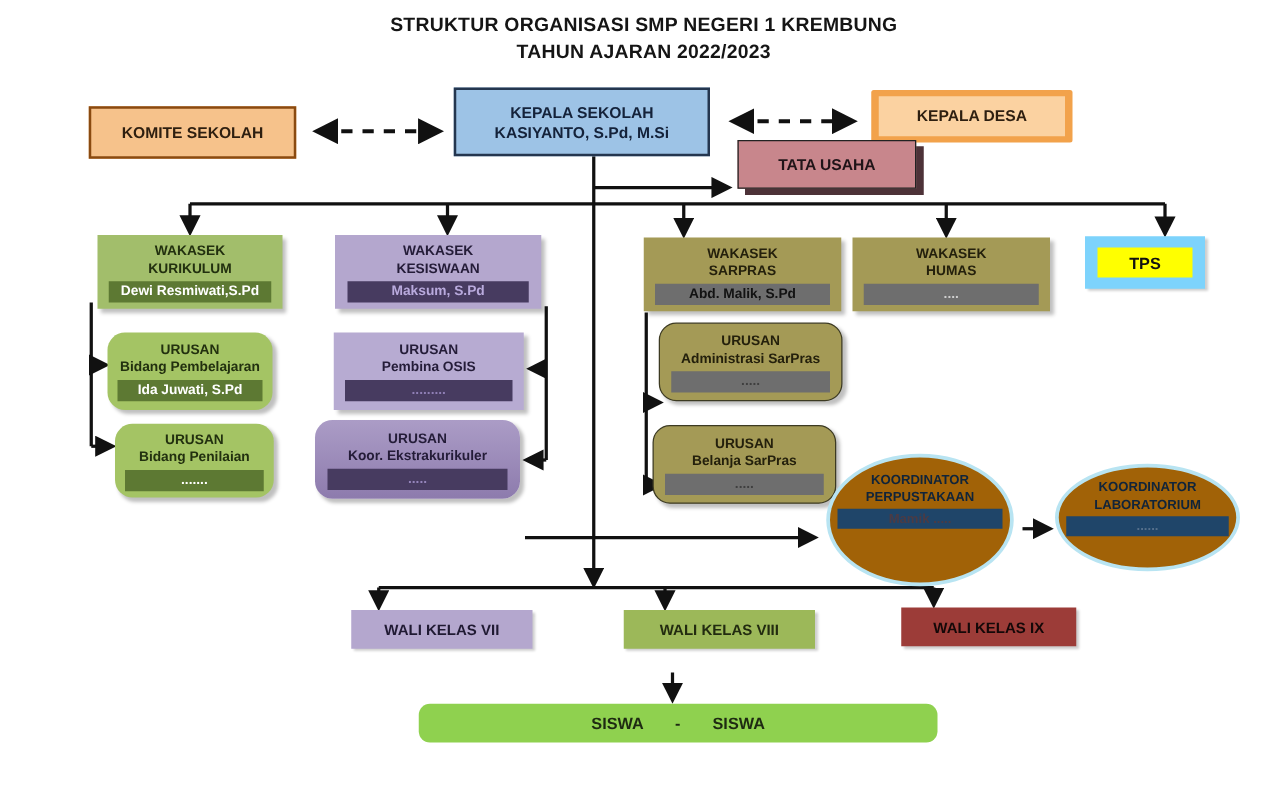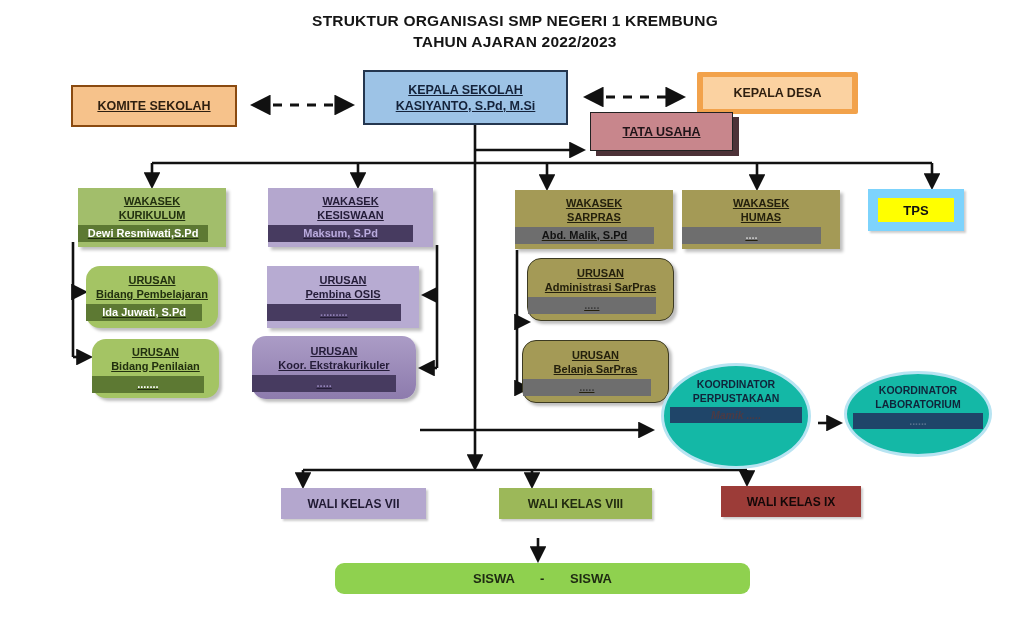--- a/index.html
+++ b/index.html
@@ -4,22 +4,22 @@
 <style>
   html,body{margin:0;padding:0;background:#fff;}
   #canvas{
     position:relative;width:1030px;height:644px;background:#ffffff;
     font-family:"Liberation Sans",sans-serif;overflow:hidden;
   }
   .layer{position:absolute;left:0;top:0;}
   .abs{position:absolute;box-sizing:border-box;}
   .title{width:1030px;text-align:center;top:10px;left:0;font-weight:bold;
     font-size:15.5px;color:#151515;line-height:21px;letter-spacing:.2px;}
-  .node{display:flex;flex-direction:column;justify-content:center;
-    text-align:center;font-weight:bold;color:#1c1c1c;text-decoration:underline;}
+  .node{display:flex;flex-direction:column;align-items:center;justify-content:center;
+    text-align:center;font-weight:bold;color:#1c1c1c;}
   .nl{font-size:11px;line-height:14px;}
   .nl-big{font-size:12.5px;line-height:16px;}
   .bar{width:88%;margin-top:3px;font-size:11px;line-height:17px;height:17px;
     font-weight:bold;text-align:center;overflow:hidden;}
   
   .komite{background:#F6C28B;border:2px solid #8a4a10;color:#2e1f10;}
   .kepsek{background:#9DC3E6;border:2px solid #24364f;color:#14223a;}
   .desa-outer{background:#F2A24B;border-radius:2px;padding:5px 6px;}
   .desa-inner{background:#FBD2A1;width:100%;height:100%;display:flex;align-items:center;
     justify-content:center;font-weight:bold;font-size:12.5px;color:#2e1f10;}
@@ -33,21 +33,21 @@
   .bar-gray{background:#6E6E6E;color:#121212;}
   .green2{background:#A4C464;border-radius:14px;box-shadow:3px 3px 3px rgba(0,0,0,.25);color:#22300f;}
   .purple2{background:linear-gradient(#ab9cc6,#8d7bad);border-radius:14px;
     box-shadow:3px 3px 3px rgba(0,0,0,.25);color:#241c38;}
   .olive2{background:#A49A56;border-radius:14px;border:1.5px solid #3c3a22;
     box-shadow:3px 3px 3px rgba(0,0,0,.25);color:#24200c;}
   .osisbox{background:#B7ABD2;box-shadow:3px 3px 3px rgba(0,0,0,.25);color:#241c38;}
   .tps-outer{background:#7dd3fc;padding:9px 10px;box-shadow:2px 2px 2px rgba(0,0,0,.2);}
   .tps-inner{background:#FFFF00;width:100%;height:100%;display:flex;align-items:center;
     justify-content:center;font-weight:bold;font-size:13px;color:#111;}
-  .ellipse{border-radius:50%;background:#14b8a6;border:3px solid #b8e4f2;
+  .ellipse{border-radius:50%;background:#a16207;border:3px solid #b8e4f2;
     display:flex;flex-direction:column;align-items:center;text-align:center;font-weight:bold;}
   .ellipse .nl{font-size:10.5px;line-height:13.5px;color:#10243a;}
   .bar-navy{background:#1F4569;width:92%;height:16px;line-height:16px;font-size:10.5px;
     font-weight:bold;text-align:center;margin-top:2px;}
   .wali{display:flex;align-items:center;justify-content:center;font-weight:bold;
     font-size:12px;box-shadow:2px 2px 2px rgba(0,0,0,.2);margin-left:24px;}
   .wali7{background:#B4A7CE;color:#201a33;}
   .wali8{background:#9CB859;color:#222b10;}
   .wali9{background:#9C3C38;color:#140808;}
   .siswa{background:#8FD14F;border-radius:9px;display:flex;align-items:center;
@@ -178,21 +178,21 @@
 
   <div class="abs node olive2" style="left:522px;top:340px;width:147px;height:63px;">
     <div class="nl">URUSAN</div>
     <div class="nl">Belanja SarPras</div>
     <div class="bar bar-gray" style="color:#3f3f3f;">.....</div>
   </div>
 
   <div class="abs ellipse" style="left:661px;top:363px;width:150px;height:106px;padding-top:12px;">
     <div class="nl">KOORDINATOR</div>
     <div class="nl">PERPUSTAKAAN</div>
-    <div class="bar-navy" style="color:#4b3b45;font-style:italic;">Mamik .....</div>
+    <div class="bar-navy" style="color:#4b3b45;">Mamik .....</div>
   </div>
 
   <div class="abs ellipse" style="left:844px;top:371px;width:148px;height:86px;padding-top:10px;">
     <div class="nl">KOORDINATOR</div>
     <div class="nl">LABORATORIUM</div>
     <div class="bar-navy" style="color:#56708c;">......</div>
   </div>
 
   <div class="abs wali wali7" style="left:257px;top:488px;width:145px;height:31px;">
     <span>WALI KELAS VII</span>

